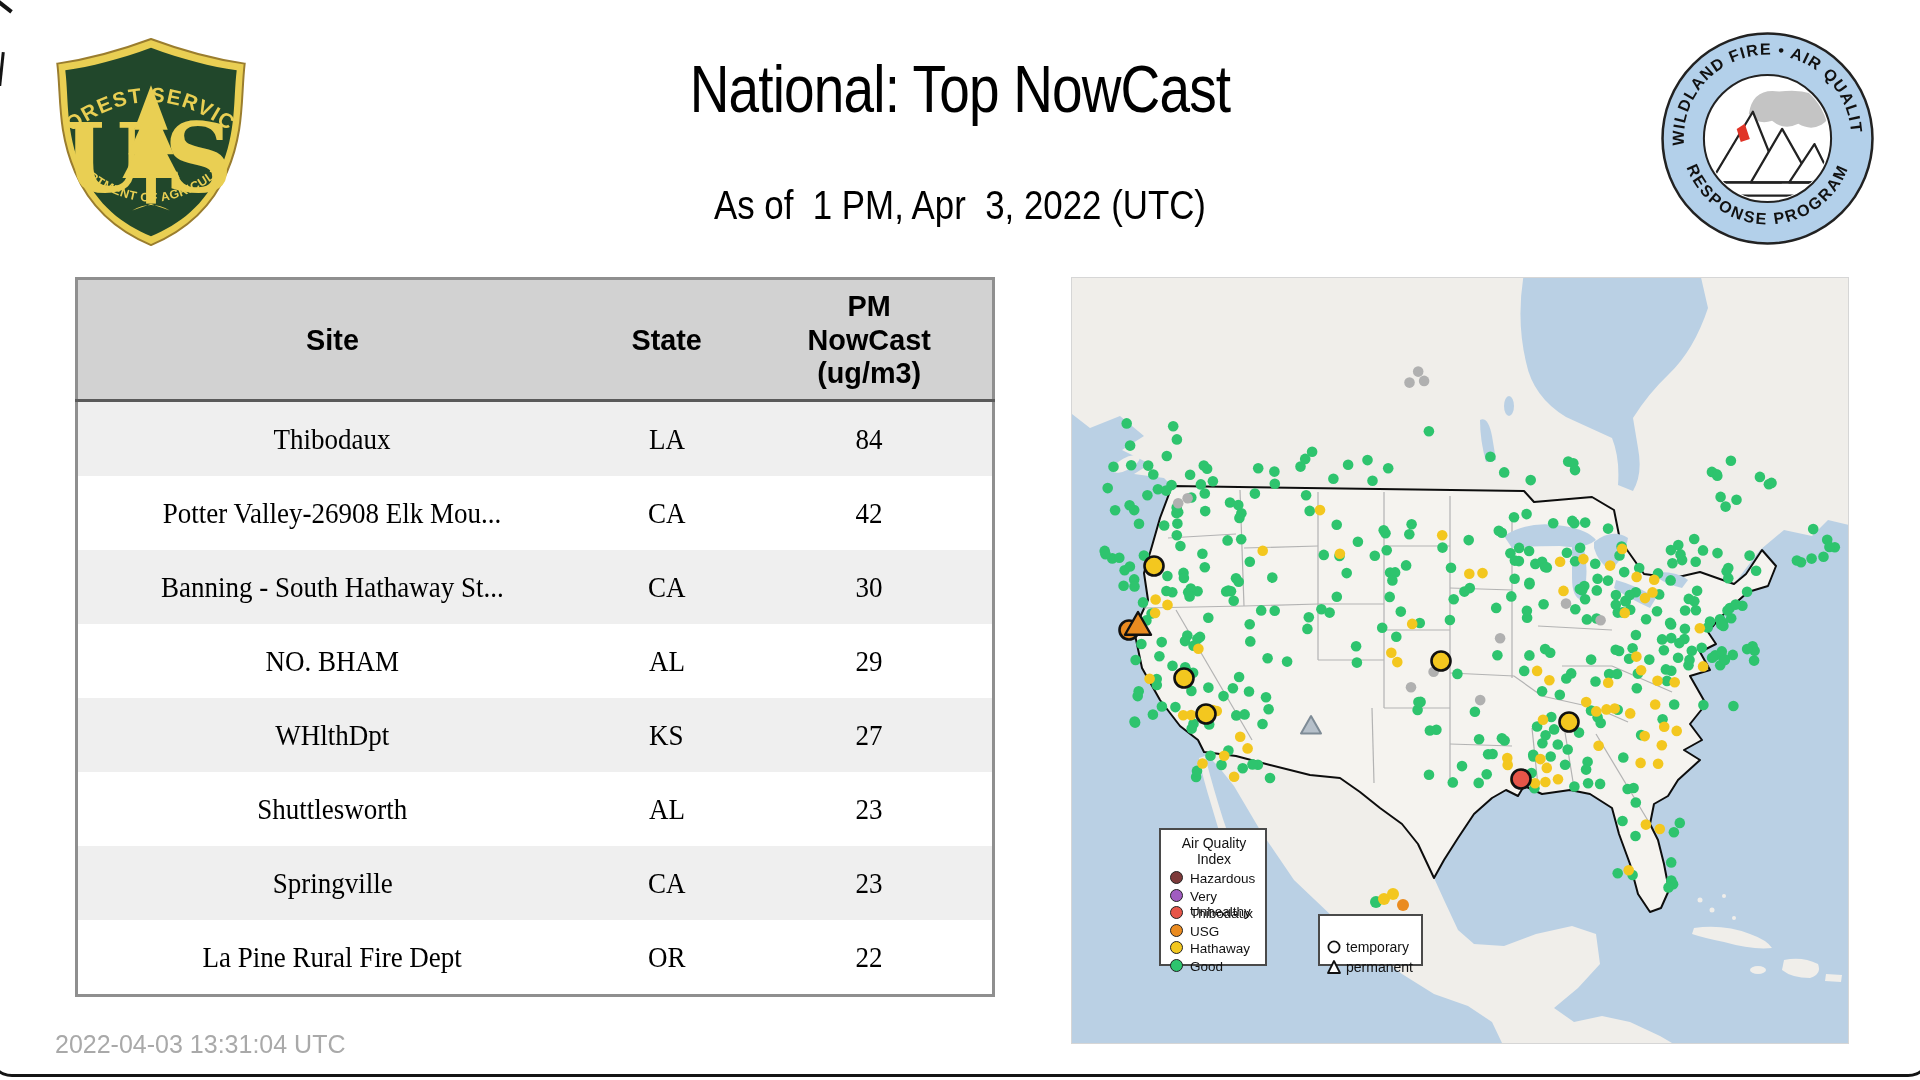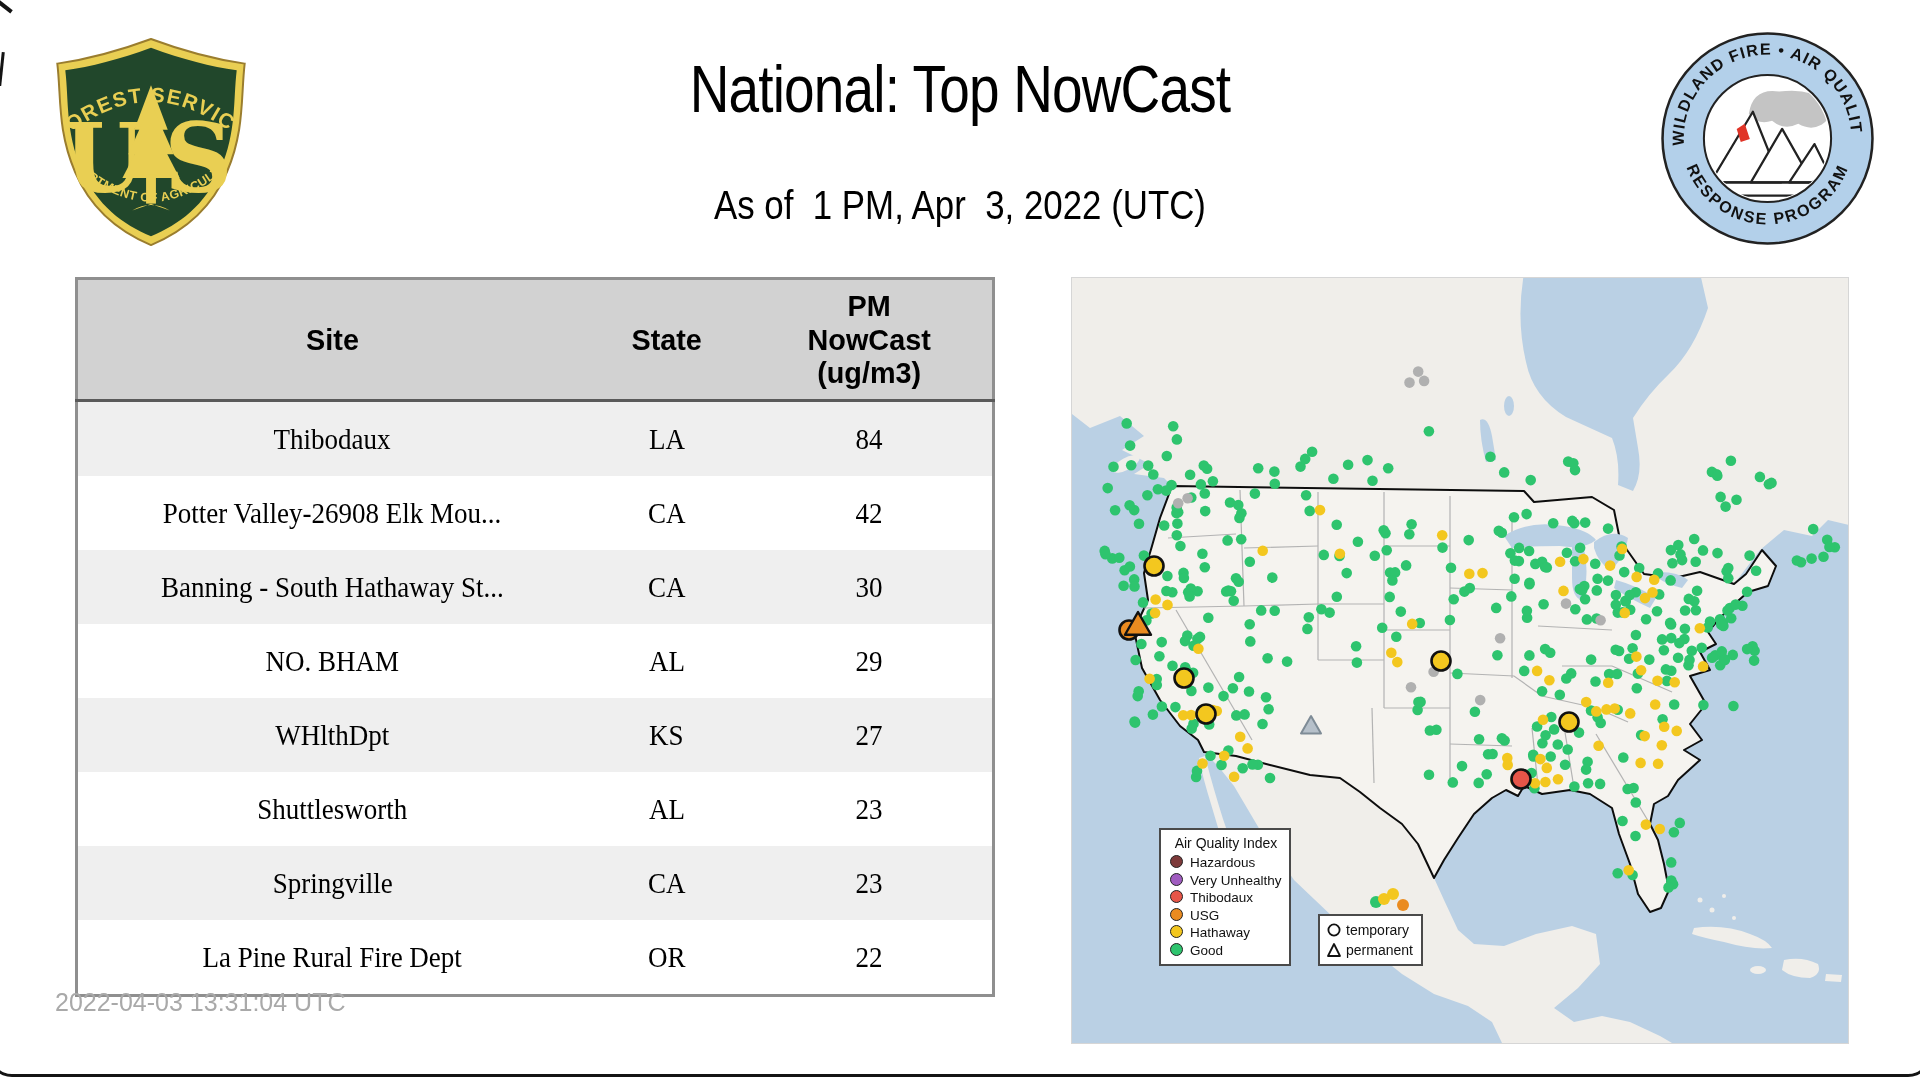--- a/index.html
+++ b/index.html
@@ -28,35 +28,35 @@
   .nowcast-table tr:nth-child(odd) td{background:#efefef}
   .nowcast-table tr:nth-child(even) td{background:#ffffff}
   .cell-inner{display:inline-block;transform:scaleX(.9)}
   .th-inner{display:inline-block;transform:scaleX(.96)}
 
   
   .map{position:absolute;left:1071px;top:277px;width:776px;height:765px;
     border:1px solid #d6d6d6;overflow:hidden;background:#bad0e4}
   .map svg{display:block}
 
-  .aqi-legend{position:absolute;left:87px;top:550px;width:132px;height:138px;
+  .aqi-legend{position:absolute;left:87px;top:550px;width:108px;height:138px;
     background:#fff;border:2px solid #4a4a4a;box-sizing:border-box;padding:5px 7px 4px 9px;
     font-size:13.5px;color:#111}
   .aqi-legend .lg-title{text-align:center;font-size:14px;margin-bottom:4px}
   .lg-row{display:flex;align-items:flex-start;height:17.6px}
   .lg-dot{width:13px;height:13px;border-radius:50%;border:1.4px solid #222;
     box-sizing:border-box;margin-right:7px;flex:0 0 auto}
   .shape-legend{position:absolute;left:246px;top:636px;width:105px;height:52px;
-    background:#fff;border:2px solid #4a4a4a;box-sizing:border-box;padding:4px 4px 2px 6px;
+    background:#fff;border:2px solid #4a4a4a;box-sizing:border-box;padding:21px 4px 2px 6px;
     font-size:14px;color:#111}
   .sh-row{display:flex;align-items:center;height:20px}
   .sh-glyph{width:16px;height:16px;margin-right:4px;flex:0 0 auto}
 
   
-  .timestamp{position:absolute;left:55px;top:988px;font-size:25px;color:#a9a9a9}
+  .timestamp{position:absolute;left:55px;top:1030px;font-size:25px;color:#a9a9a9}
   .frame-bottom{position:absolute;left:-12px;right:-12px;bottom:3px;height:44px;
     border:3px solid #141414;border-top:none;border-radius:0 0 24px 24px}
   .edge-tick-left{position:absolute;left:0;top:52px;width:3px;height:34px;background:#141414;
     transform:rotate(6deg)}
   .edge-tick-corner{position:absolute;left:-3px;top:-2px;width:20px;height:4px;background:#141414;
     transform:rotate(38deg);transform-origin:left top}
 </style>
 </head>
 <body>
 

